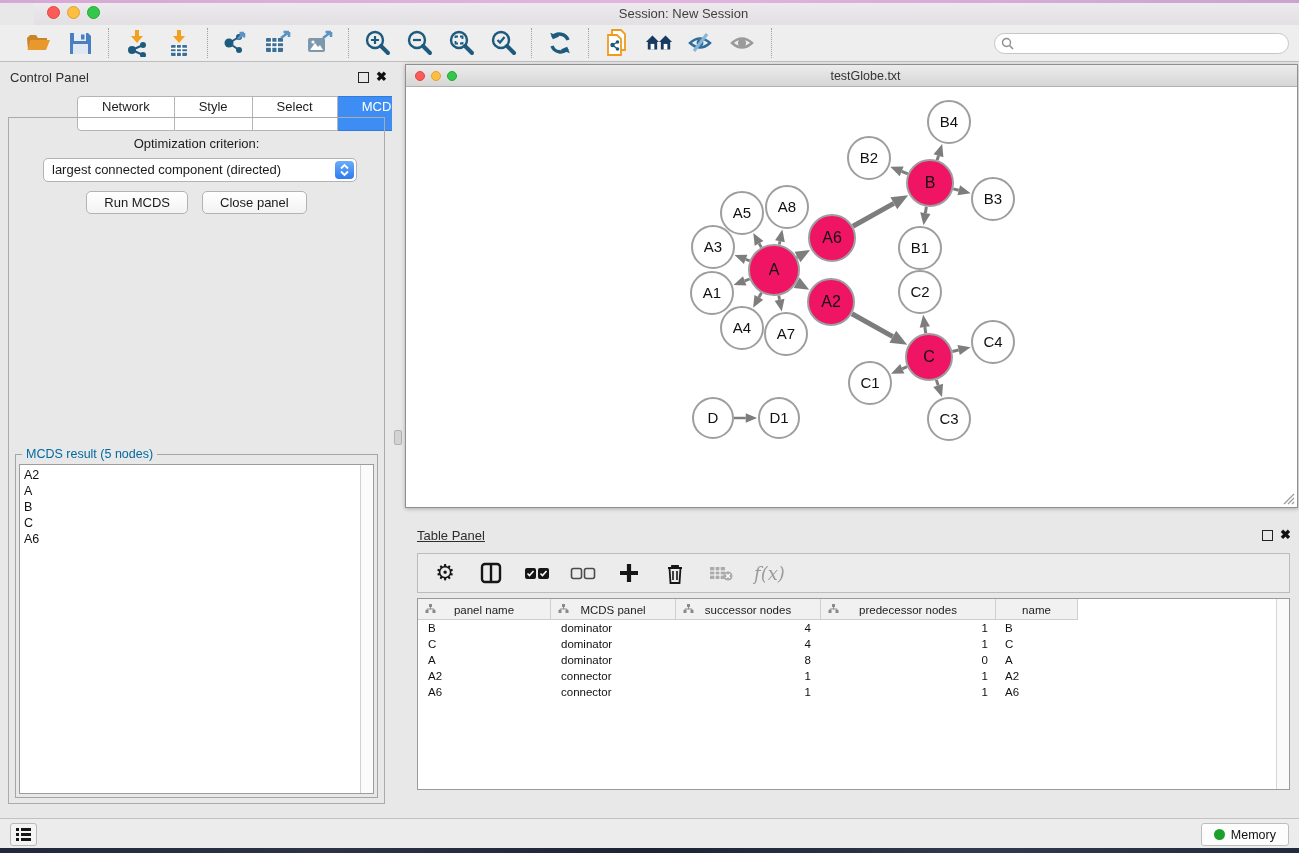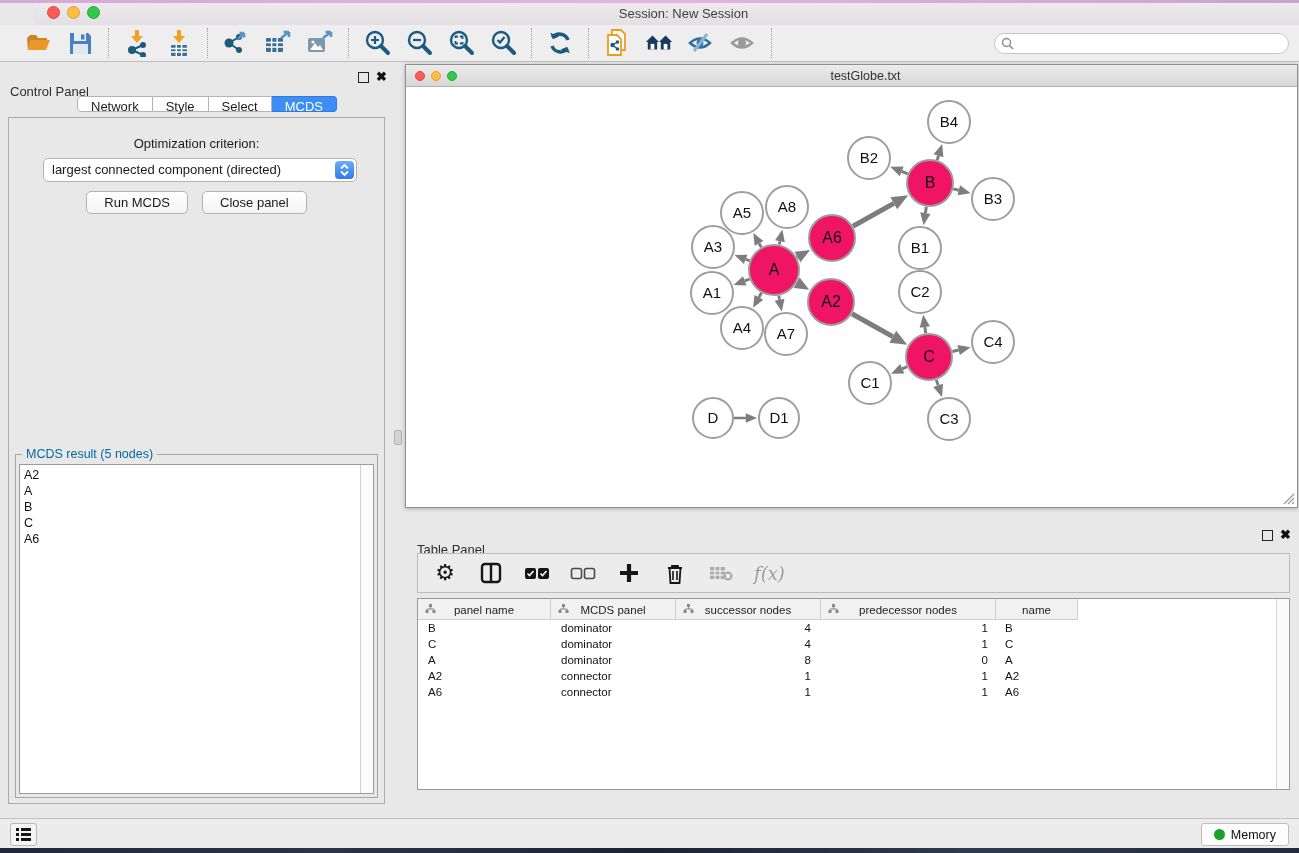--- a/index.html
+++ b/index.html
@@ -21,25 +21,25 @@
   .tgroup { display:flex; align-items:center; gap:14px; padding:0 14px; height:30px; border-right:1px dotted #9f9f9f; }
   .tgroup:last-of-type { border-right:none; }
   .tbtn { width:28px; height:28px; display:flex; align-items:center; justify-content:center; }
   .searchwrap { margin-left:auto; margin-right:10px; position:relative; }
   .searchwrap input { width:295px; height:21px; border:1px solid #c6c6c6; border-radius:11px; background:#fff; padding-left:24px; font-size:12px; color:#333; outline:none; }
   .searchwrap svg { position:absolute; left:7px; top:4px; }
 
   
   .cp { left:0; top:62px; width:392px; height:756px; background:#e8e8e8; }
   .panel-head { position:absolute; left:0; top:6px; width:100%; height:20px; }
-  .panel-head .ptitle { position:absolute; left:10px; top:16px; font-size:13px; color:#2e2e2e; }
+  .panel-head .ptitle { position:absolute; left:10px; top:2px; font-size:13px; color:#2e2e2e; }
   .float-ic { position:absolute; width:11px; height:11px; border:1.5px solid #222; top:4px; }
   .close-ic { position:absolute; top:1px; font-size:13px; font-weight:bold; color:#111; }
   .cp-tabs { position:absolute; left:77px; top:34px; display:flex; }
-  .cp-tab { height:16px; line-height:20px; padding:0 13px; font-size:13px; color:#1c1c1c; background:#fff; border:1px solid #b4b4b4; border-left:none; }
+  .cp-tab { height:35px; line-height:20px; padding:0 24px; font-size:13px; color:#1c1c1c; background:#fff; border:1px solid #b4b4b4; border-left:none; }
   .cp-tab:first-child { border-left:1px solid #b4b4b4; border-radius:4px 0 0 4px; }
   .cp-tab:last-child { border-radius:0 4px 4px 0; }
   .cp-tab.active { background:#3d8df5; border-color:#2f7ce0; color:#fff; }
   .cp-box { position:absolute; left:8px; top:55px; width:377px; height:687px; border:1px solid #ababab; }
   .opt-label { position:absolute; left:0; width:100%; top:18px; text-align:center; font-size:13px; color:#1c1c1c; }
   .select { position:absolute; left:34px; top:40px; width:314px; height:24px; background:#fff; border:1px solid #b3b3b3; border-radius:5px; font-size:13px; color:#1a1a1a; line-height:22px; padding-left:8px; }
   .select .stepper { position:absolute; right:2px; top:2px; width:19px; height:18px; border-radius:4px; background:linear-gradient(#6aaef8,#3079ef); display:flex; flex-direction:column; align-items:center; justify-content:center; }
   .btnrow { position:absolute; left:0; top:73px; width:100%; display:flex; justify-content:center; gap:14px; }
   .mac-btn { height:23px; background:linear-gradient(#ffffff,#f3f3f3); border:1px solid #b3b3b3; border-radius:5px; font-size:13px; color:#1a1a1a; padding:0 17px; line-height:21px; }
   .result-fs { position:absolute; left:6px; top:336px; width:363px; height:344px; border:1px solid #a5a5a5; }

